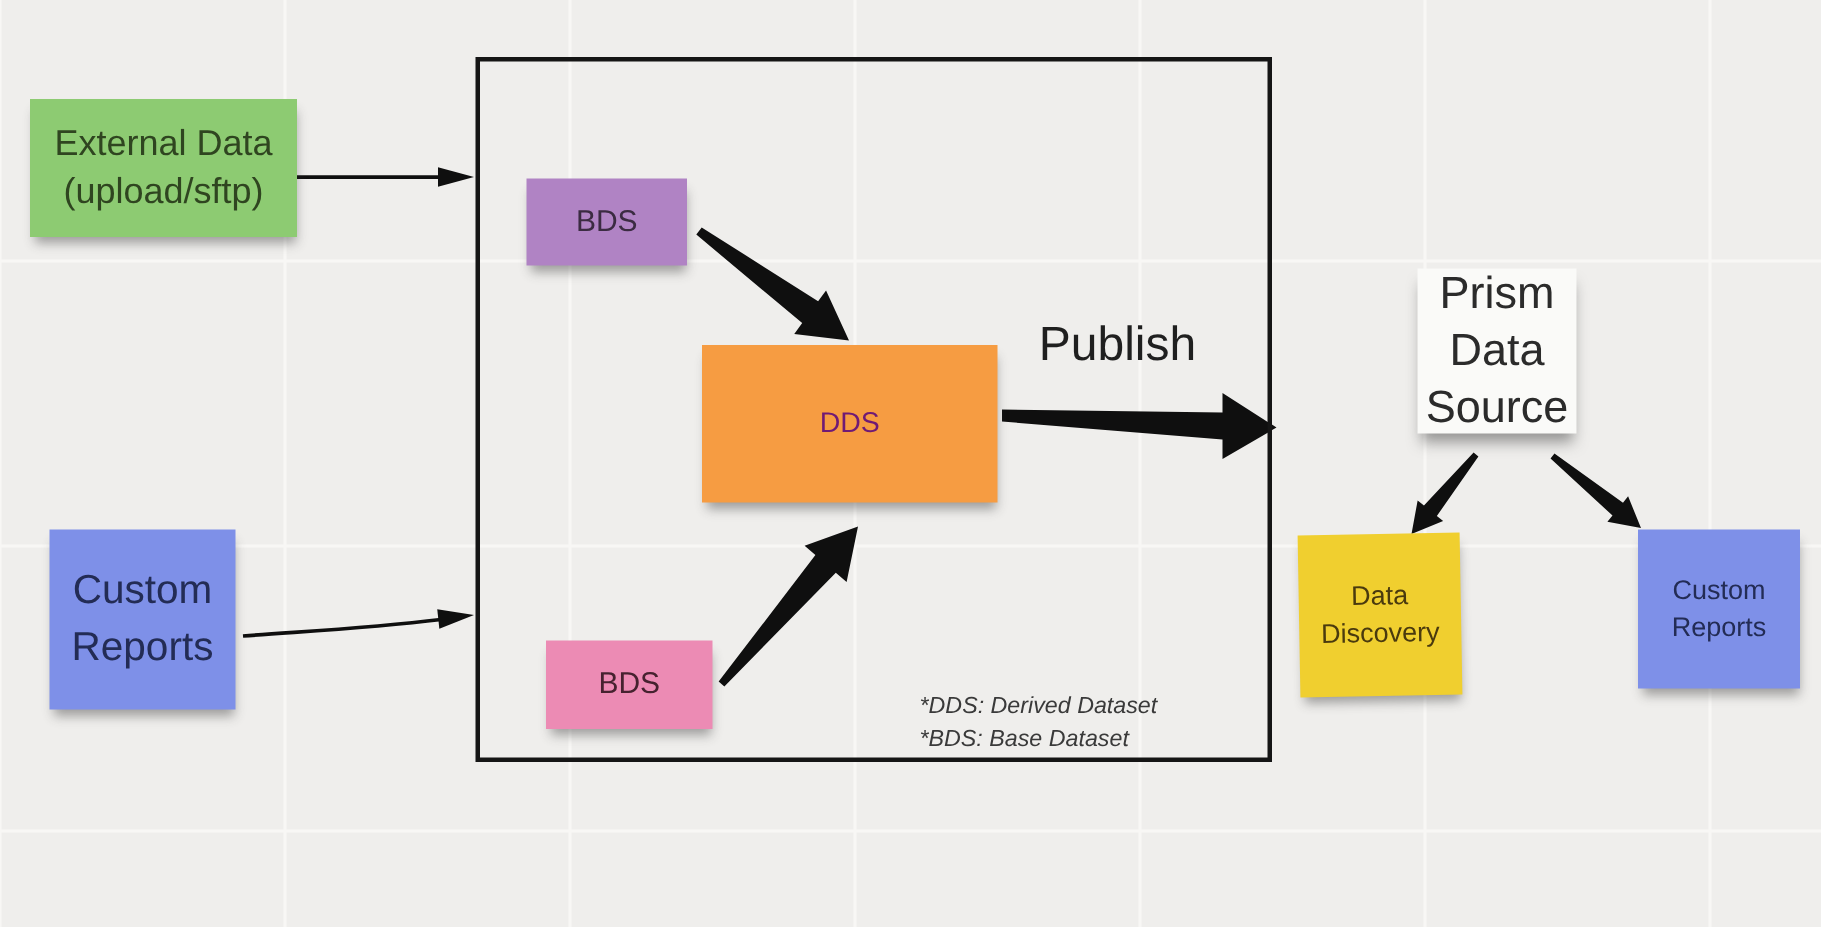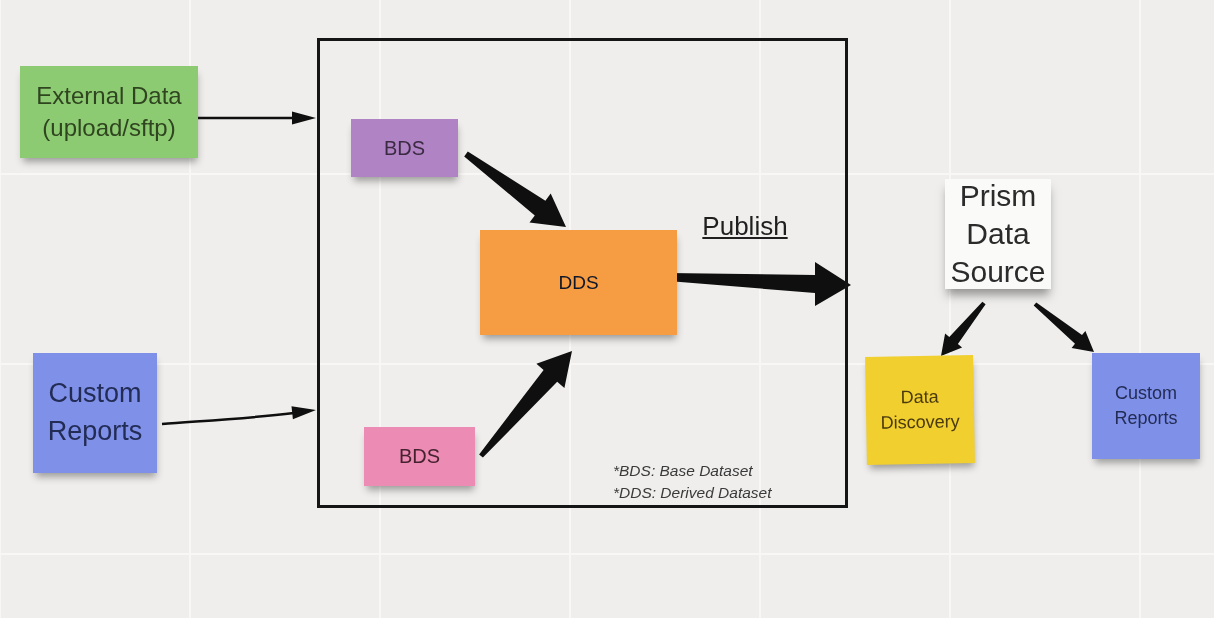--- a/index.html
+++ b/index.html
@@ -44,21 +44,21 @@
   .sticky-dds           { left: 468px;  top: 230px; width: 197px; height: 105px; font-size: 19px; }
   .sticky-bds-bottom    { left: 364px;  top: 427px; width: 111px; height: 59px;  font-size: 20px; }
   .sticky-prism         { left: 945px;  top: 179px; width: 106px; height: 110px; font-size: 30px; line-height: 1.26;
                           box-shadow: 0 8px 9px -2px rgba(60,60,60,0.5); }
   .sticky-discovery     { left: 866px;  top: 356px; width: 108px; height: 108px; font-size: 18px; line-height: 1.4;
                           transform: rotate(-1deg); }
   .sticky-custom-right  { left: 1092px; top: 353px; width: 108px; height: 106px; font-size: 18px; line-height: 1.4; }
 
   .publish-label {
     position: absolute; left: 660px; top: 211px; width: 170px;
-    text-align: center; font-size: 26px; color: #1f1f1f; text-decoration: underline;
+    text-align: center; font-size: 32px; color: #1f1f1f;
   }
   .footnotes {
     position: absolute; left: 613px; top: 460px;
     font-size: 15.5px; font-style: italic; color: #3a3a3a; line-height: 1.42;
   }
 </style>
 </head>
 <body>
 
 <div class="canvas">
@@ -92,21 +92,21 @@
 
   <div class="sticky sticky-custom-left" style="background: rgb(126, 144, 232); color: rgb(35, 44, 85);">
     <span class="label">Custom
 Reports</span>
   </div>
 
   <div class="sticky sticky-bds-top" style="background: rgb(176, 131, 196); color: rgb(59, 43, 66);">
     <span class="label">BDS</span>
   </div>
 
-  <div class="sticky sticky-dds" style="background: rgb(246, 156, 66); color: #0f172a; margin-left: 12px;">
+  <div class="sticky sticky-dds" style="background: rgb(246, 156, 66); color: #701a75;">
     <span class="label">DDS</span>
   </div>
 
   <div class="sticky sticky-bds-bottom" style="background: rgb(236, 139, 180); color: rgb(70, 34, 47);">
     <span class="label">BDS</span>
   </div>
 
   <div class="sticky sticky-prism" style="background: rgb(250, 250, 248); color: rgb(43, 43, 43);">
     <span class="label">Prism
 Data
@@ -119,17 +119,17 @@
   </div>
 
   <div class="sticky sticky-custom-right" style="background: rgb(126, 144, 232); color: rgb(35, 44, 85);">
     <span class="label">Custom
 Reports</span>
   </div>
 
   <div class="publish-label">Publish</div>
 
   <div class="footnotes">
+    <div>*DDS: Derived Dataset</div>
     <div>*BDS: Base Dataset</div>
-    <div>*DDS: Derived Dataset</div>
   </div>
 
 </div>
 
 </body></html>

